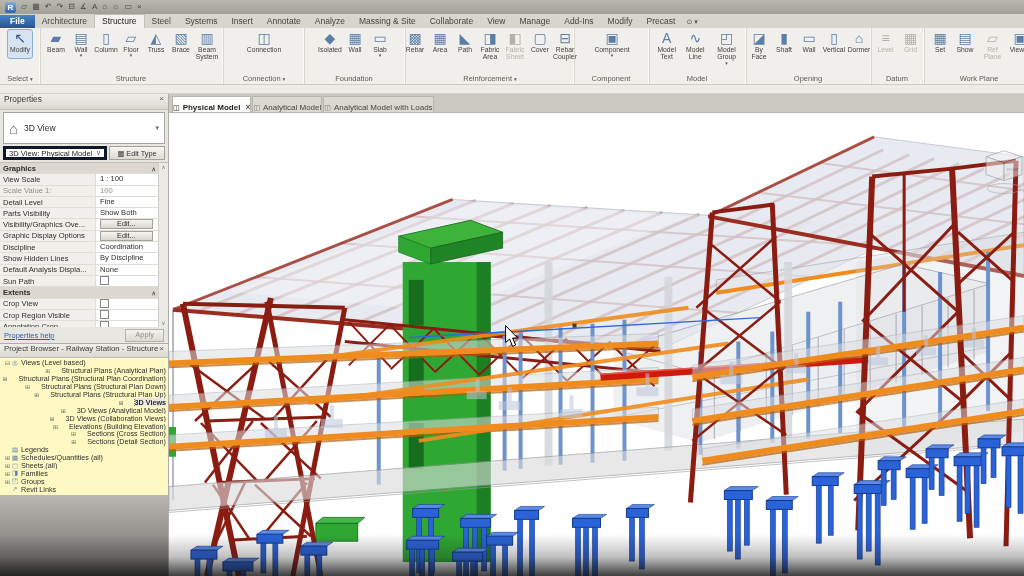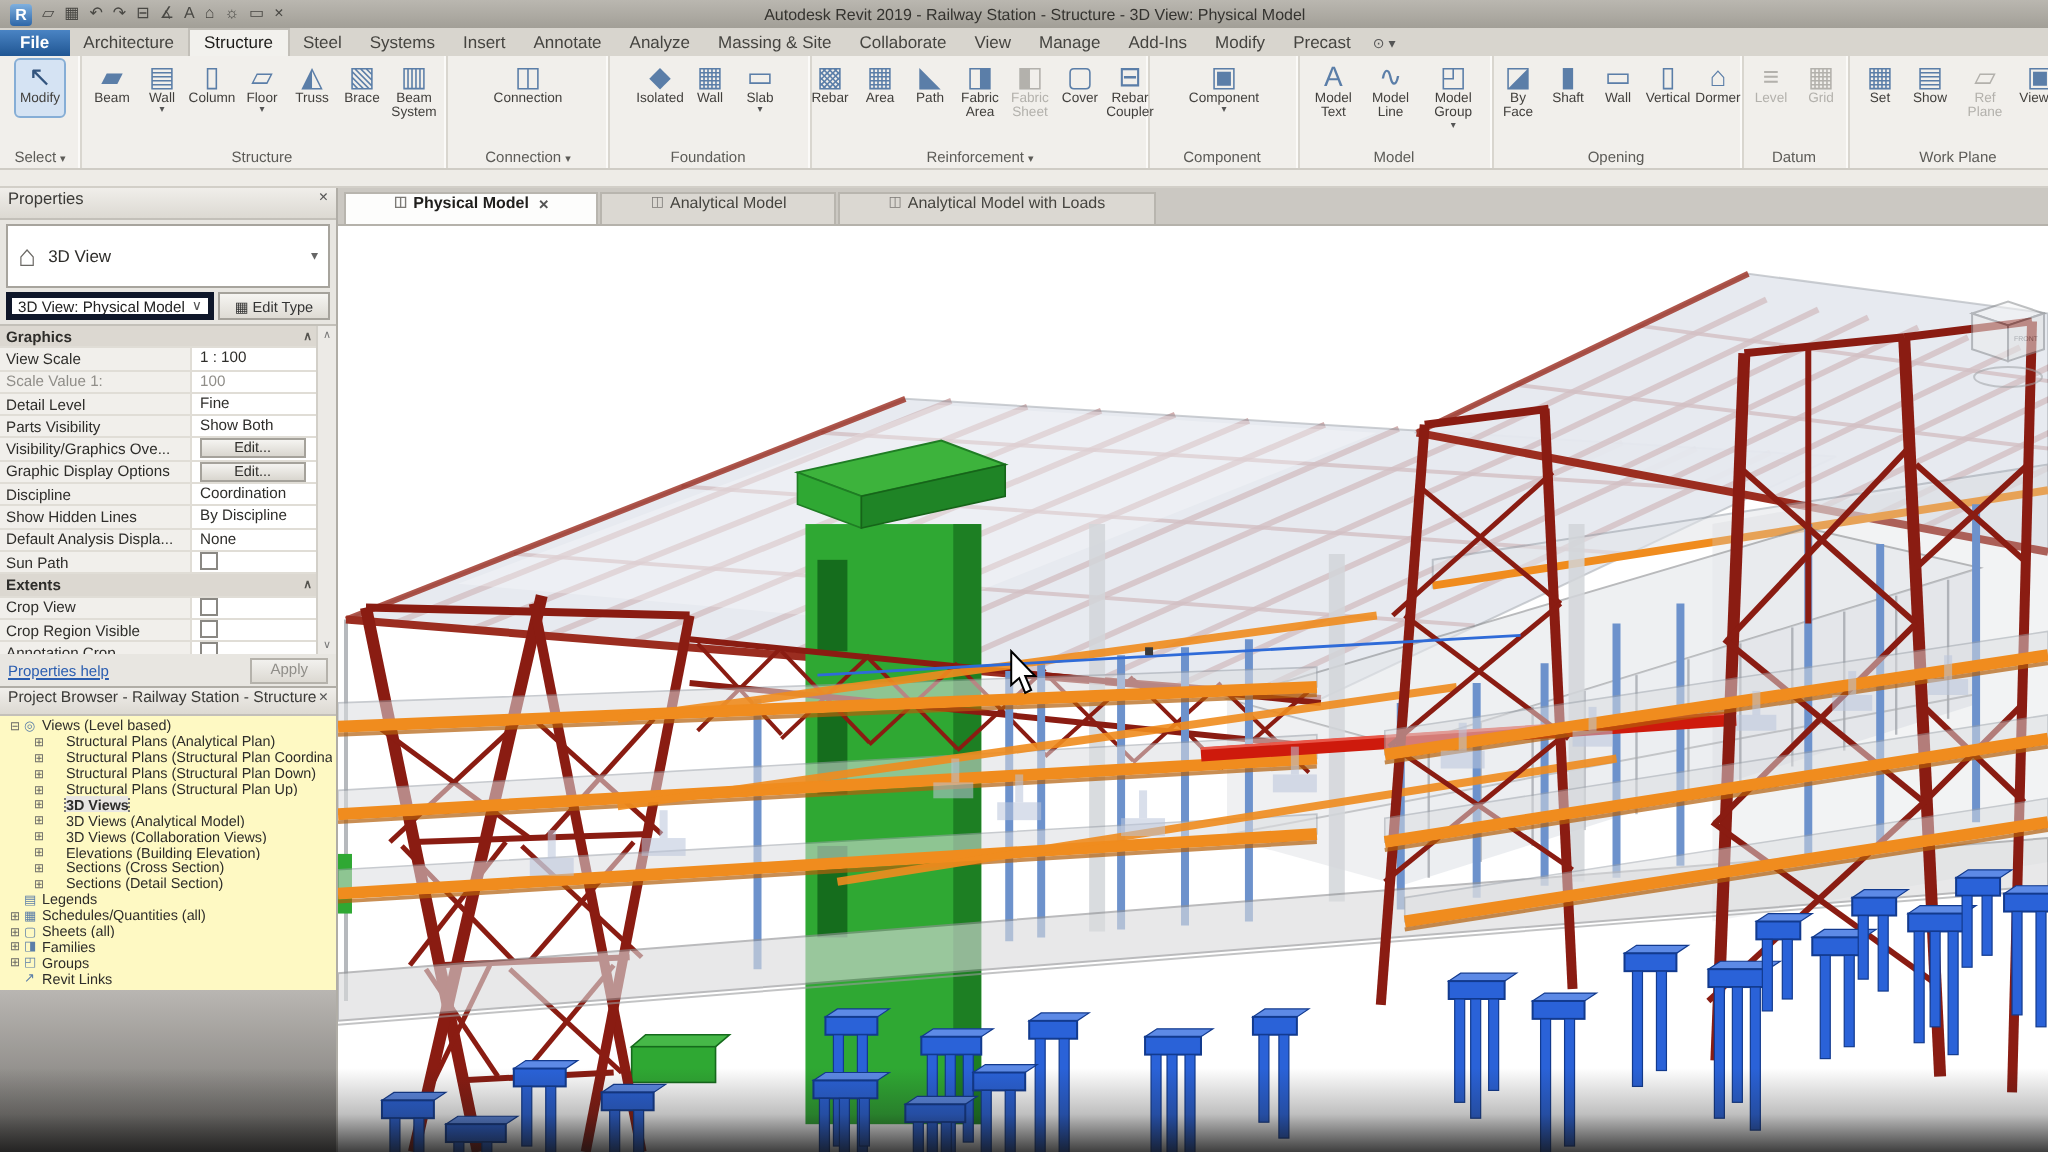--- a/index.html
+++ b/index.html
@@ -99,31 +99,31 @@
   .apply-btn{font-size:7.5px;color:#908e89;background:linear-gradient(#f2f1ee,#dcd9d2);
      border:1px solid #b5b2ab;padding:0 9px;height:11px;line-height:10px;}
 
   
   .browser{flex:1;display:flex;flex-direction:column;min-height:0;}
   .browser-header{height:13px;font-size:7.8px;border-top:1px solid #b0ada6;}
   .tree{list-style:none;margin:0;padding:1px 2px 2px;background:#fef9c3;flex:none;}
   .tree-item{display:flex;align-items:center;height:7.9px;font-size:7.2px;color:#2e2d2a;
      white-space:nowrap;overflow:hidden;cursor:default;}
   .tree-item.l0{padding-left:3px;}
-  .tree-item.l1{padding-left:15px;}
+  .tree-item.l1{padding-left:15px;justify-content:flex-end;}
   .tree-item .exp{width:7px;font-size:6px;color:#6a6965;flex:none;}
   .tree-item .tree-glyph{width:9px;font-size:6.5px;color:#5b7ea8;flex:none;}
   .tree-item.focus .tree-label{outline:1px dotted #777;background:#e8e6e2;font-weight:bold;}
   .browser-fill{flex:1;background:linear-gradient(#b9b6b2,#6e6c69);}
 
   
   .canvas-col{flex:1;display:flex;flex-direction:column;min-width:0;}
   .viewtabs{height:18px;background:#cbc8c2;display:flex;align-items:flex-end;gap:1px;
      padding-left:3px;border-bottom:1px solid #b5b2ab;flex:none;}
-  .vtab{height:15px;display:flex;align-items:flex-start;gap:3px;padding:0 24px;font-size:8px;
+  .vtab{height:15px;display:flex;align-items:flex-end;gap:3px;padding:0 0;font-size:8px;
      color:#45443f;background:#dbd8d2;border:1px solid #b8b5ae;border-bottom:none;
      white-space:nowrap;cursor:default;}
   .vtab.active{background:#fdfdfc;font-weight:bold;color:#1f1e1c;}
   .vtab-close{font-size:8.5px;color:#555;display:none;margin-left:2px;}
   .vtab.active .vtab-close{display:inline;}
   .vtab-glyph{font-size:7px;color:#7c7a76;}
   .canvas{flex:1;position:relative;background:#fff;overflow:hidden;}
   .canvas svg{position:absolute;inset:0;width:100%;height:100%;}
 
   .vignette{position:absolute;left:0;right:0;bottom:0;height:42px;pointer-events:none;z-index:50;
@@ -155,21 +155,20 @@
 
         <span class="qat-icon" data-name="3d-view-icon">⌂</span>
 
         <span class="qat-icon" data-name="sun-icon">☼</span>
 
         <span class="qat-icon" data-name="thin-lines-icon">▭</span>
 
         <span class="qat-icon" data-name="close-inactive-icon">×</span>
 
     </div>
-    <div class="tb-title" data-name="window-title">Autodesk Revit 2019 - Railway Station - Structure - 3D View: Physical Model</div>
     <div class="tb-right" data-name="titlebar-right">
       <span class="searchbox" data-name="help-search-input">Type a keyword or phrase</span>
 
         <span class="tb-icon" data-name="search-library-icon">▥</span>
 
         <span class="tb-icon" data-name="communication-center-icon">⇅</span>
 
         <span class="tb-icon" data-name="favorites-icon">☆</span>
 
         <span class="tb-icon" data-name="sign-in-icon">◉</span>

